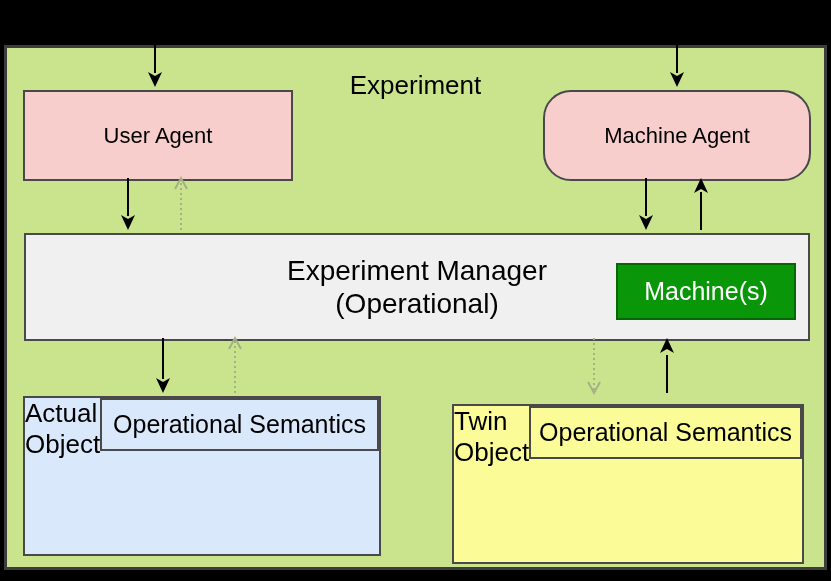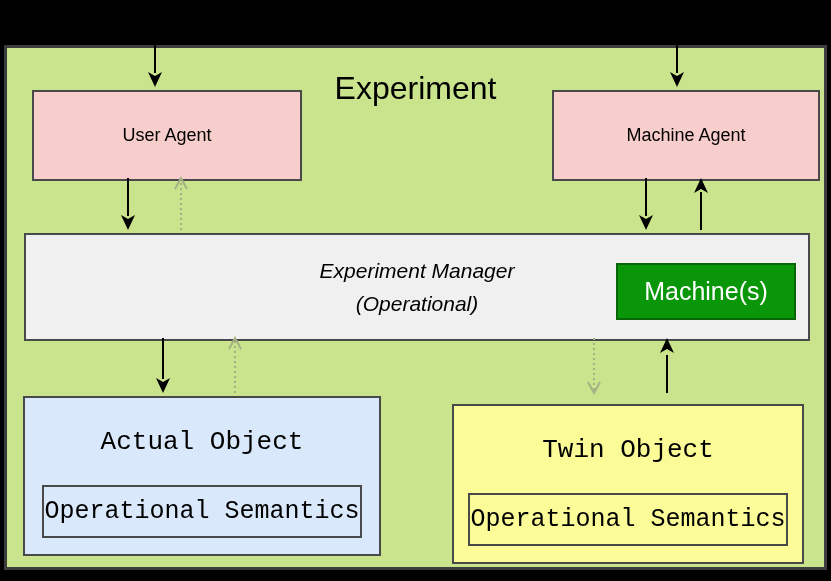--- a/index.html
+++ b/index.html
@@ -27,65 +27,62 @@
     width: 823px; height: 525px;
     box-sizing: border-box;
     background: var(--container-fill, #cae48d);
     border: 3px solid var(--container-stroke, #3d3d3d);
   }
   .title {
     position: absolute;
     left: 0; right: 0;
     top: 22px;
     text-align: center;
-    font-size: 32px;
+    font-size: 26px;
   }
   .box {
     position: absolute;
     box-sizing: border-box;
     border: 2px solid var(--box-stroke, #494949);
     display: flex;
     align-items: center;
     justify-content: center;
   }
   .agent {
     background: var(--agent-fill, #f8cecc);
-    font-size: 18px;
-    margin-left: 9px;
+    font-size: 22px;
   }
   .agent.user    { left: 16px;  top: 42px; width: 270px; height: 91px; }
-  .agent.machine { left: 536px; top: 42px; width: 268px; height: 91px; }
+  .agent.machine { left: 536px; top: 42px; width: 268px; height: 91px; border-radius: 28px; }
   .manager {
     left: 17px; top: 185px;
     width: 786px; height: 108px;
     background: var(--manager-fill, #f0f0f0);
   }
   .manager-text {
     text-align: center;
-    font-size: 21px;
+    font-size: 28px;
     line-height: 33px;
-    font-style: italic;
   }
   .workflow {
     position: absolute;
     left: 590px; top: 28px;
     width: 176px; height: 53px;
     background: var(--workflow-fill, #0a9609);
     border: 2px solid var(--workflow-stroke, #076607);
     color: var(--workflow-text, #ffffff);
     font-size: 25px;
     display: flex;
     align-items: center;
     justify-content: center;
   }
   .object {
-    flex-direction: column;
-    align-items: center;
+    flex-direction: row;
+    align-items: flex-start;
     justify-content: flex-start;
-    font-family: Liberation Mono, monospace;
   }
   .object.actual { left: 16px;  top: 348px; width: 358px; height: 160px; background: var(--actual-fill, #dae8fc); }
   .object.twin   { left: 445px; top: 356px; width: 352px; height: 160px; background: var(--twin-fill, #fbfb98); }
   .obj-title {
     flex: 1;
     display: flex;
     align-items: center;
     justify-content: center;
     font-size: 26px;
   }

